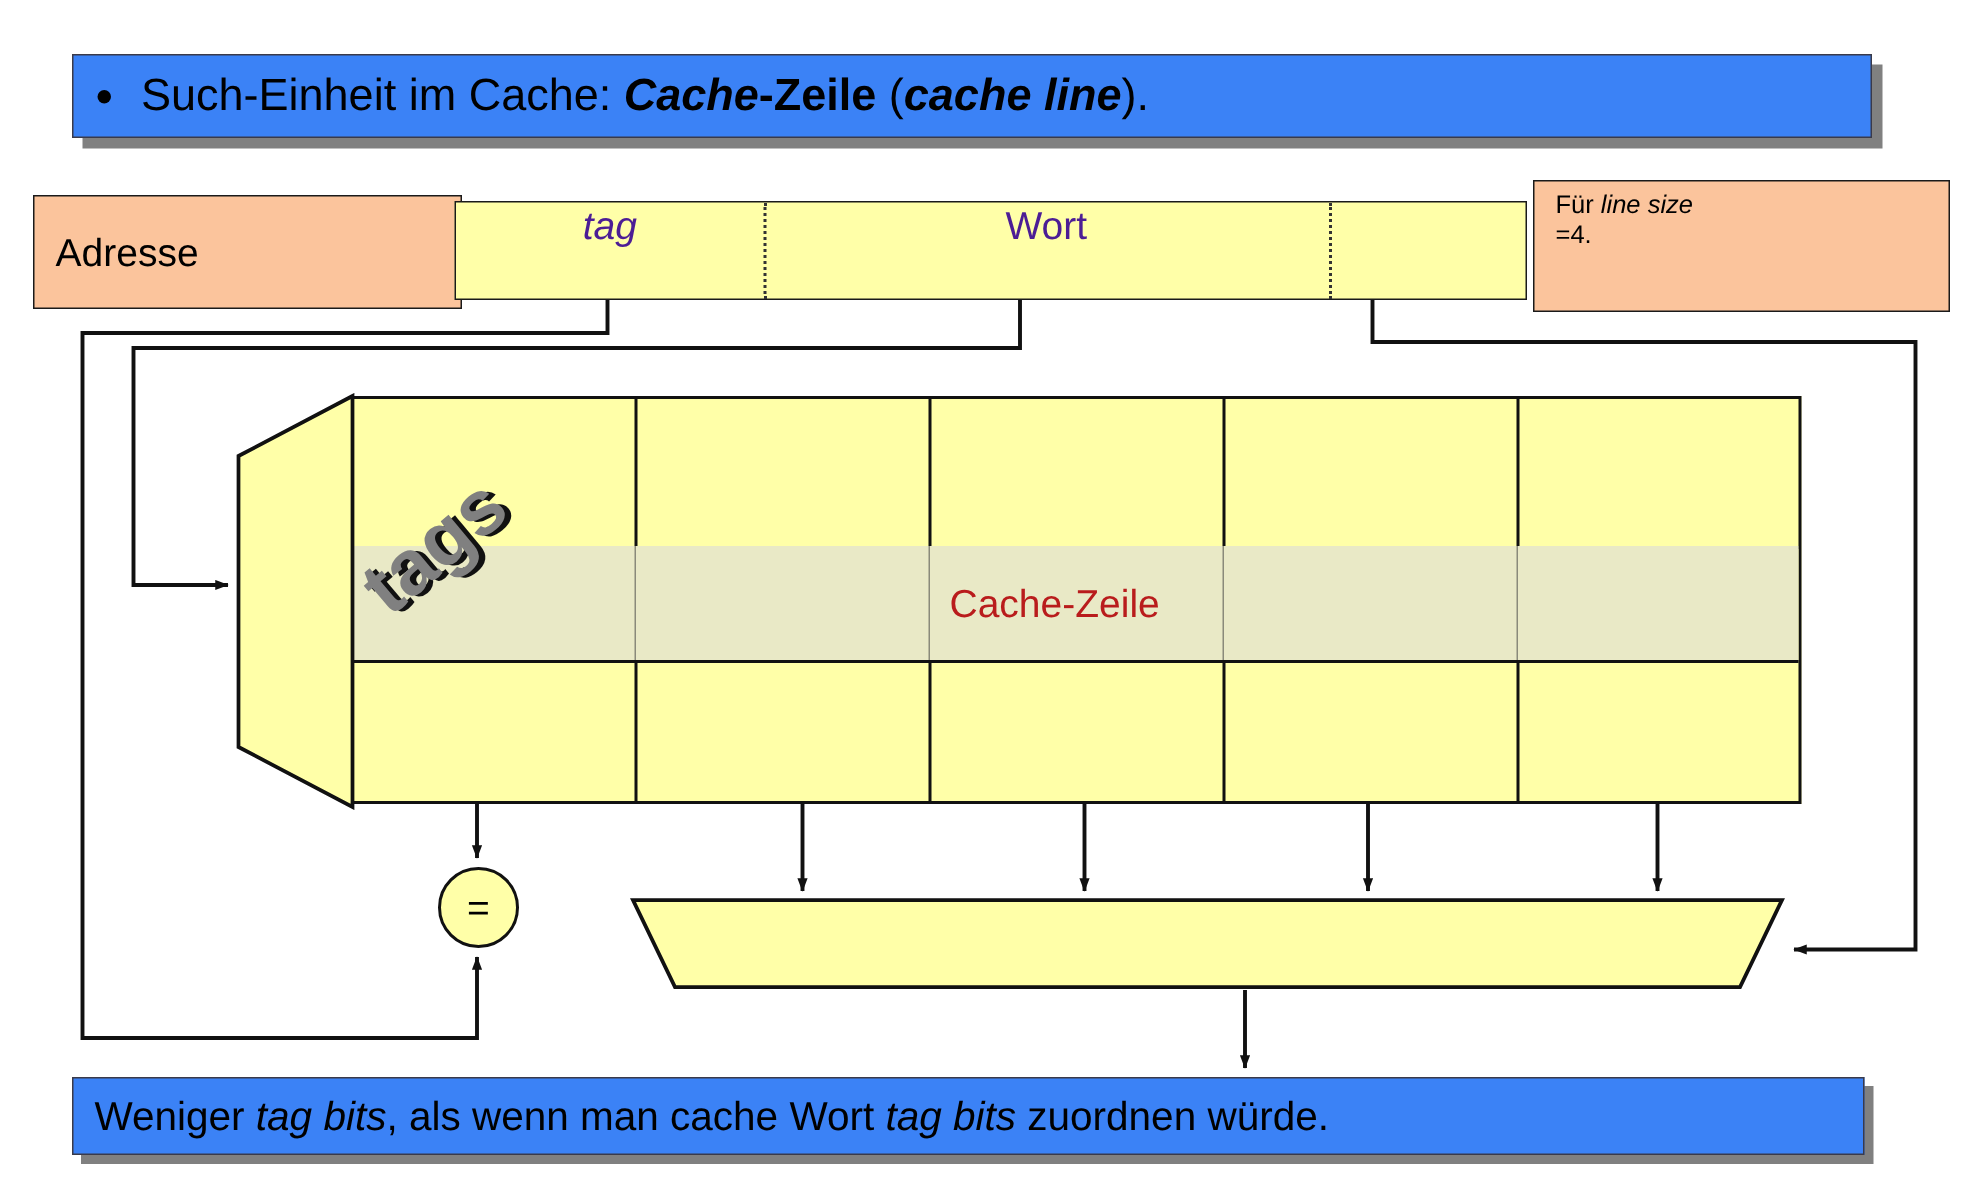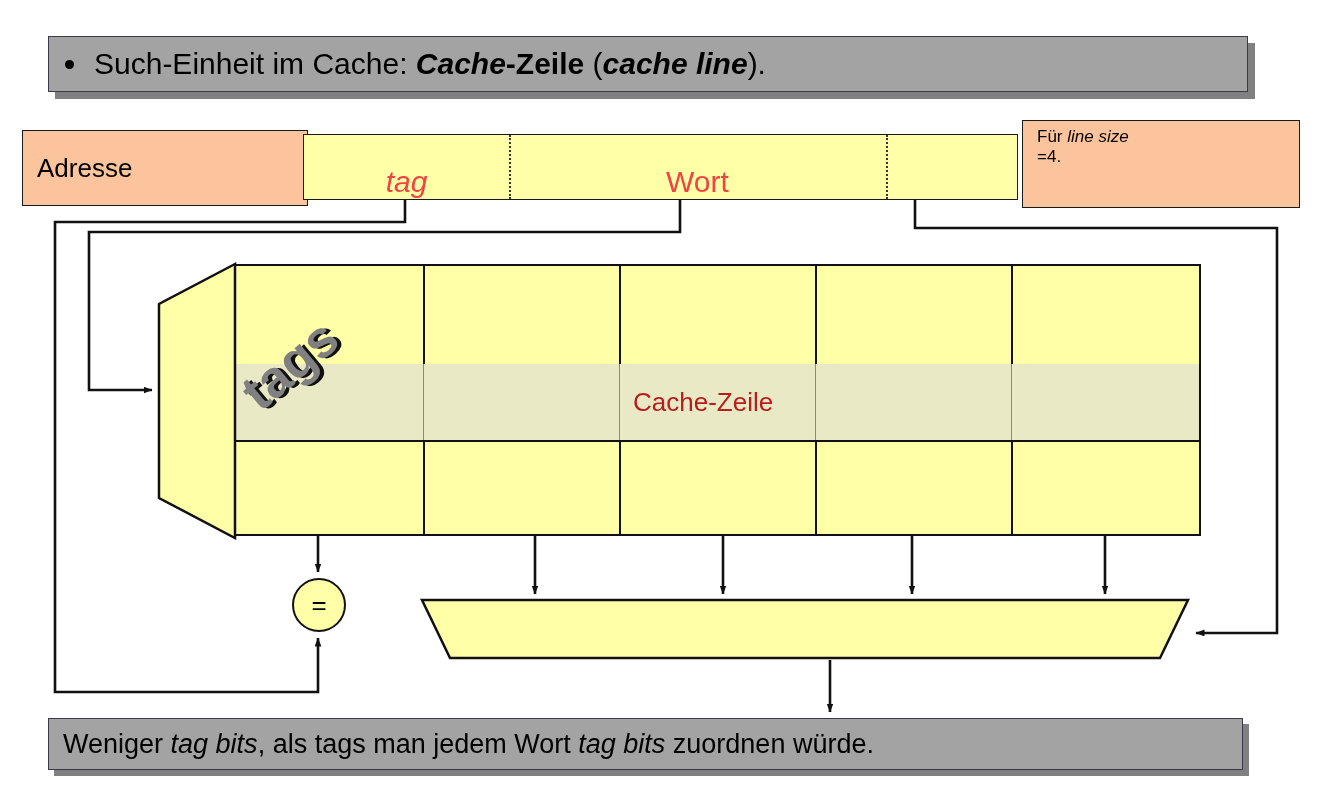--- a/index.html
+++ b/index.html
@@ -14,21 +14,21 @@
     position: relative;
     width: 1323px;
     height: 787px;
     background: #ffffff;
     overflow: hidden;
   }
 
   
   .callout {
     position: absolute;
-    background: #a3a3a3;
+    background: #3b82f6;
     border: 1px solid #3a3a4a;
     box-sizing: border-box;
     display: flex;
     align-items: center;
     color: #000000;
   }
   .callout-shadow {
     position: absolute;
     background: #808080;
     z-index: 0;
@@ -93,24 +93,24 @@
     left: 303px; top: 134px; width: 715px; height: 66px;
     background: #FFFFA8;
     border: 1px solid #1a1a1a;
     box-sizing: border-box;
     z-index: 3;
   }
   .addr-field {
     position: absolute;
     top: 0; bottom: 0;
     display: flex;
-    align-items: flex-end;
+    align-items: flex-start;
     justify-content: center;
-    font-size: 30px;
-    color: #ef4444;
+    font-size: 26px;
+    color: #4c1d95;
   }
   .addr-sep {
     position: absolute;
     top: 0; bottom: 0;
     border-left: 2px dotted #333;
   }
 
   
   #grid {
     position: absolute;
@@ -294,16 +294,16 @@
       <path d="M723,536 L723,594" marker-end="url(#ah)"></path>
       <path d="M912,536 L912,594" marker-end="url(#ah)"></path>
       <path d="M1105,536 L1105,594" marker-end="url(#ah)"></path>
 
       <path d="M830,660 L830,712" marker-end="url(#ah)"></path>
     </g>
   </svg>
 
   <div class="callout-shadow" id="caption-shadow"></div>
   <div class="callout" id="caption-box">
-    <span><span>Weniger </span><span class="i">tag bits</span><span>, als tags man jedem Wort </span><span class="i">tag bits</span><span> zuordnen würde.</span></span>
+    <span><span>Weniger </span><span class="i">tag bits</span><span>, als wenn man cache Wort </span><span class="i">tag bits</span><span> zuordnen würde.</span></span>
   </div>
 
 </div>
 
 </body></html>

